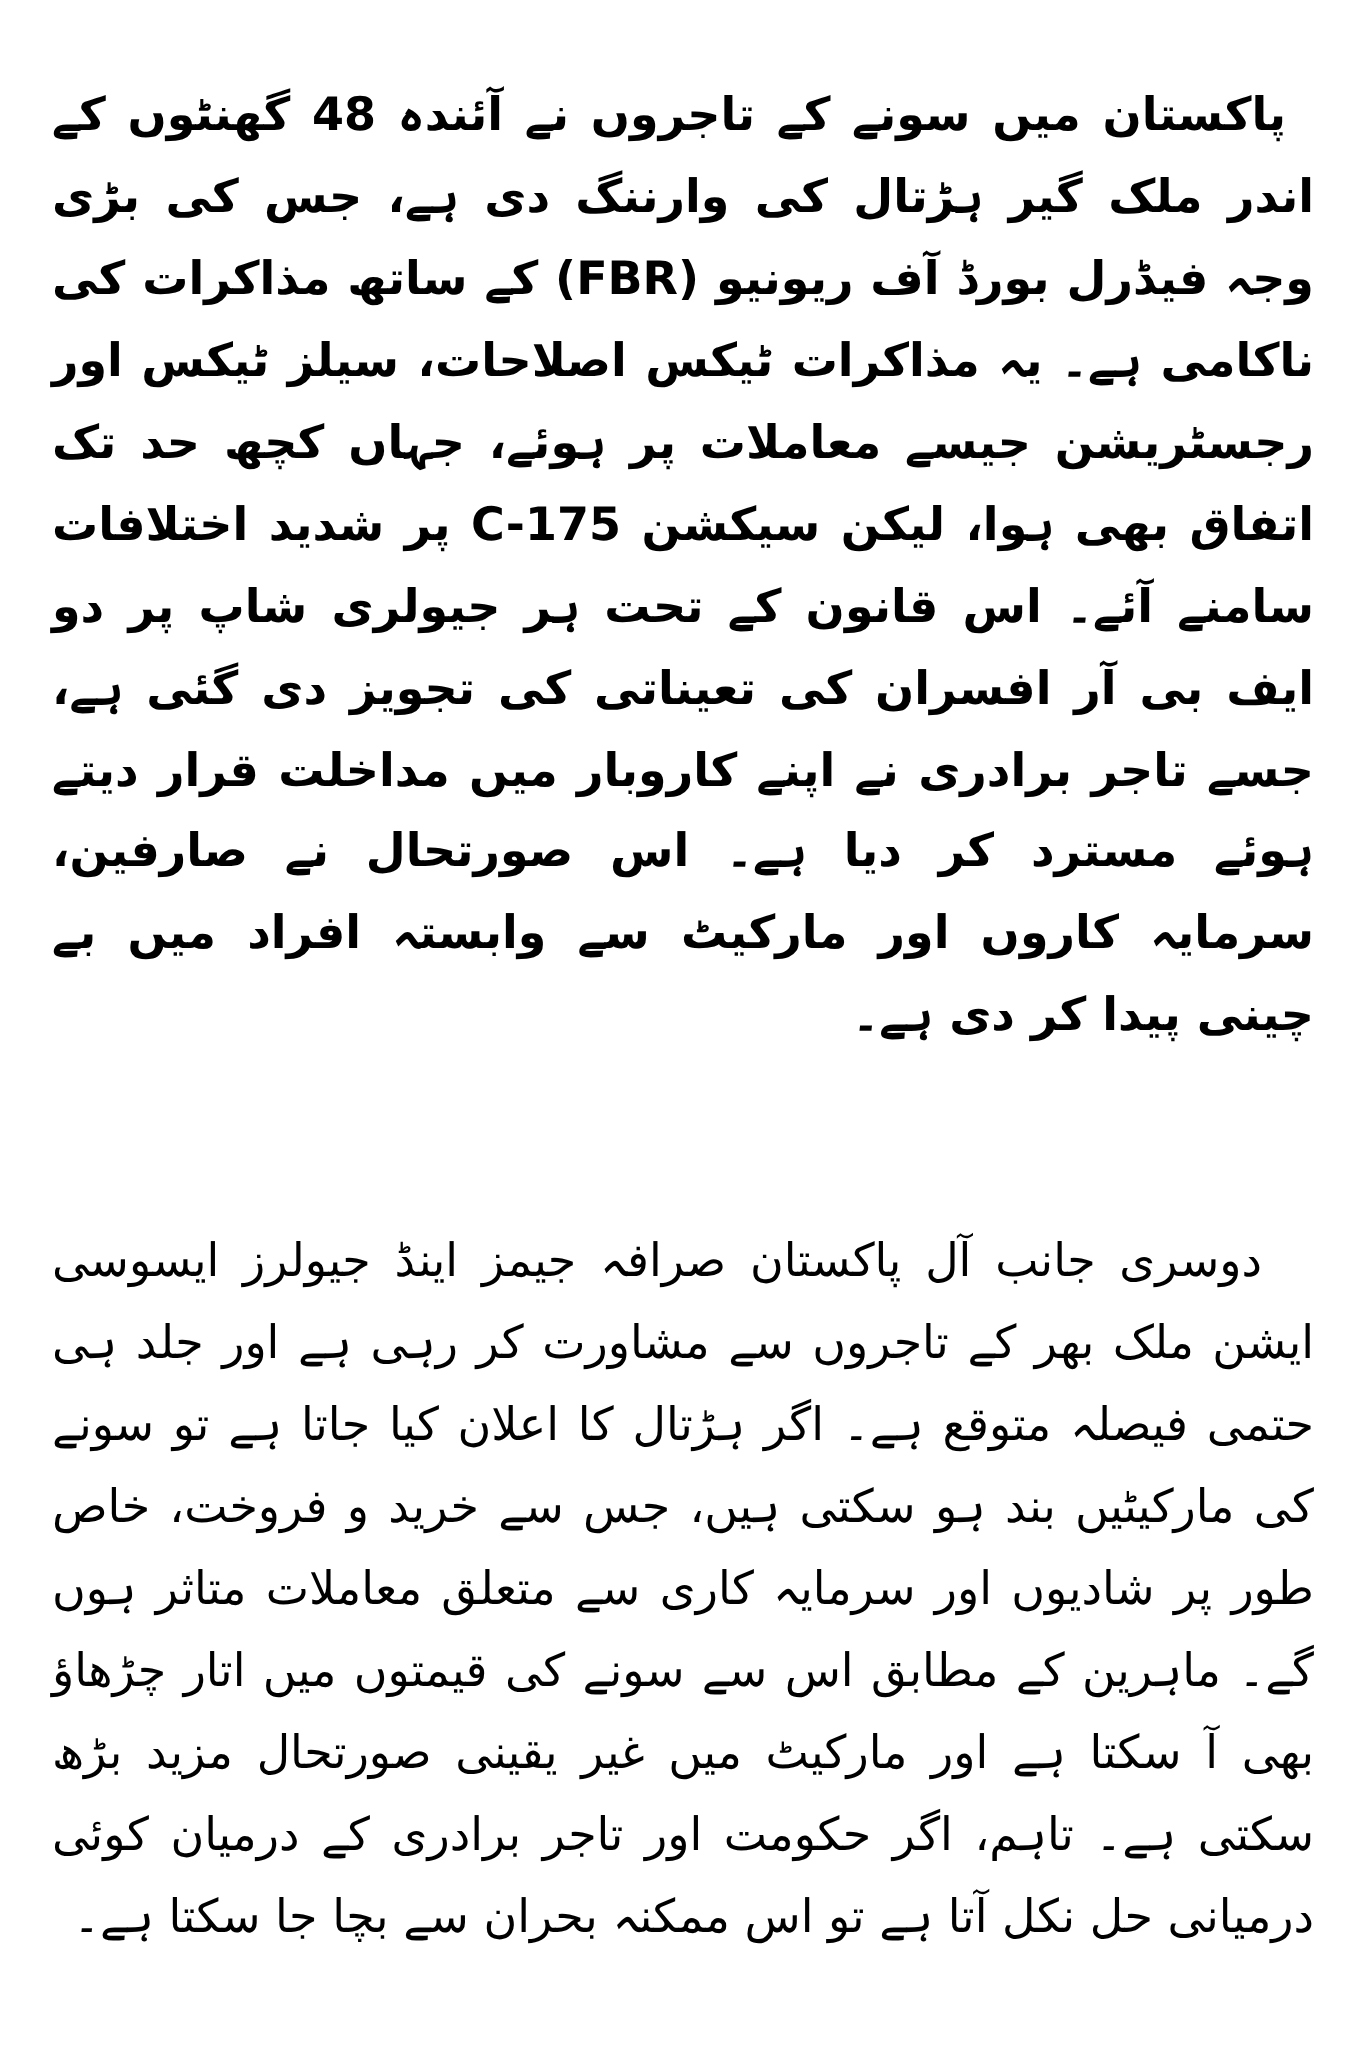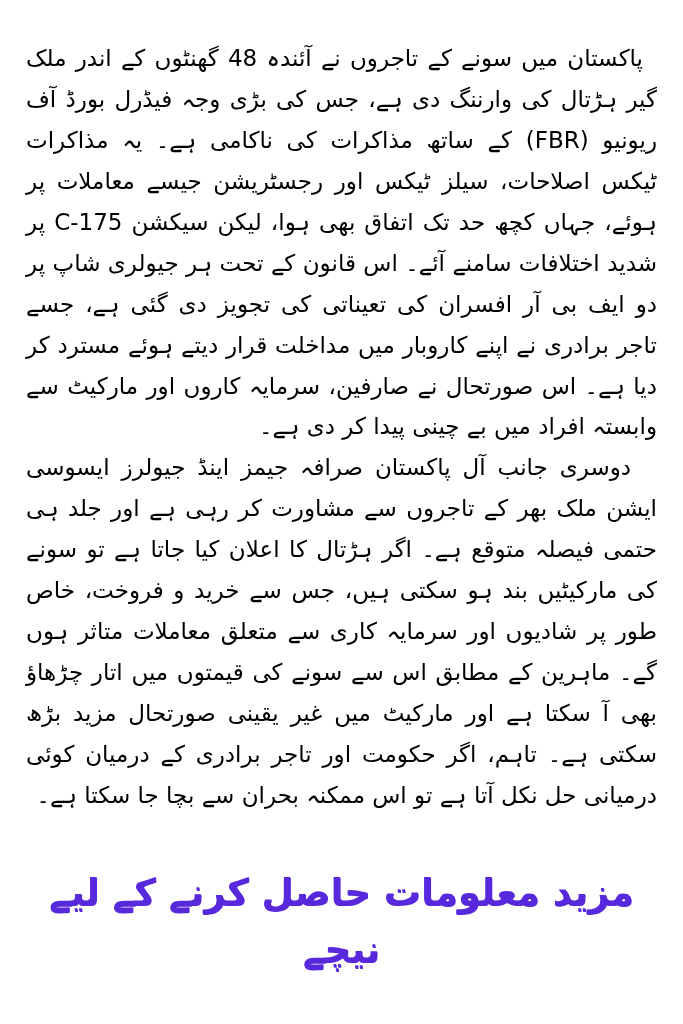--- a/index.html
+++ b/index.html
@@ -21,23 +21,25 @@
   .article-text {
     font-family: "DejaVu Sans", sans-serif;
     color: var(--text_color, #000000);
     font-size: 23px;
     line-height: 1.78;
     text-align: justify;
     margin: 0;
   }
   .article-text.para-1 {
     text-indent: 14px;
+    font-weight: bold;
   }
   .article-text.para-2 {
     text-indent: 26px;
+    margin-top: 82px;
   }
   .cta-banner {
     margin-top: 48px;
     text-align: center;
   }
   .cta-line {
     font-family: "DejaVu Sans", sans-serif;
     font-weight: bold;
     font-size: 37px;
     line-height: 1.55;

